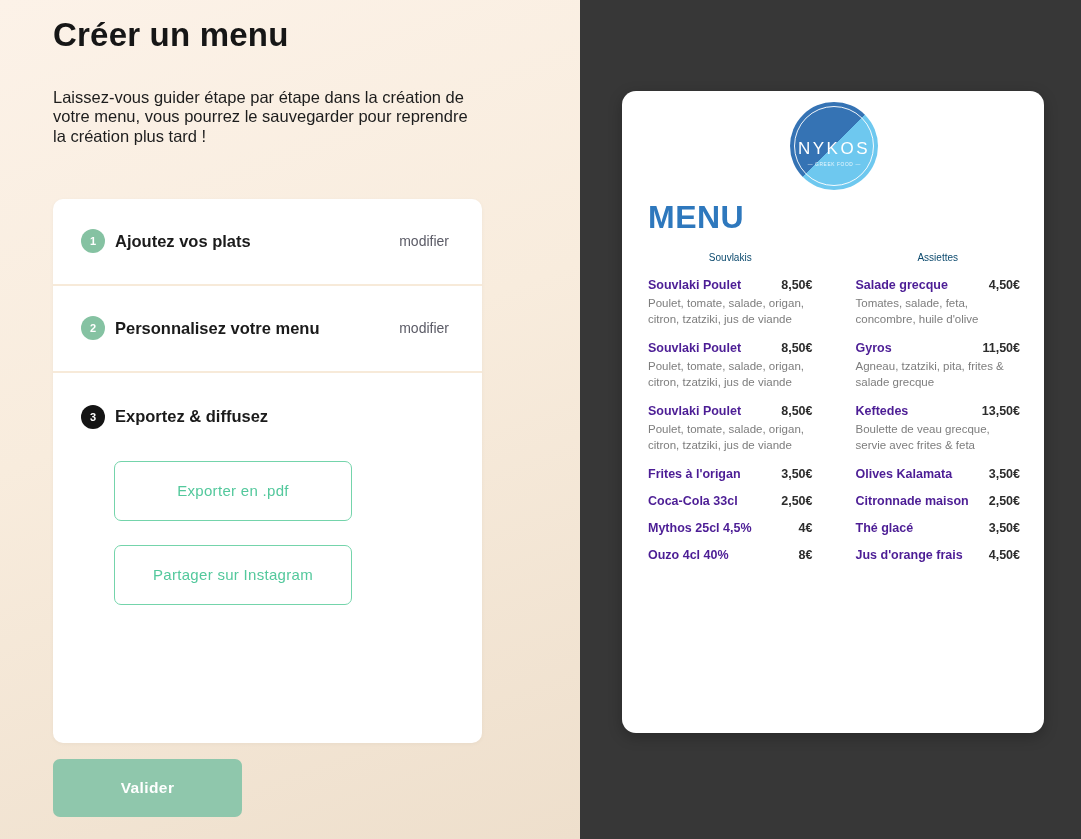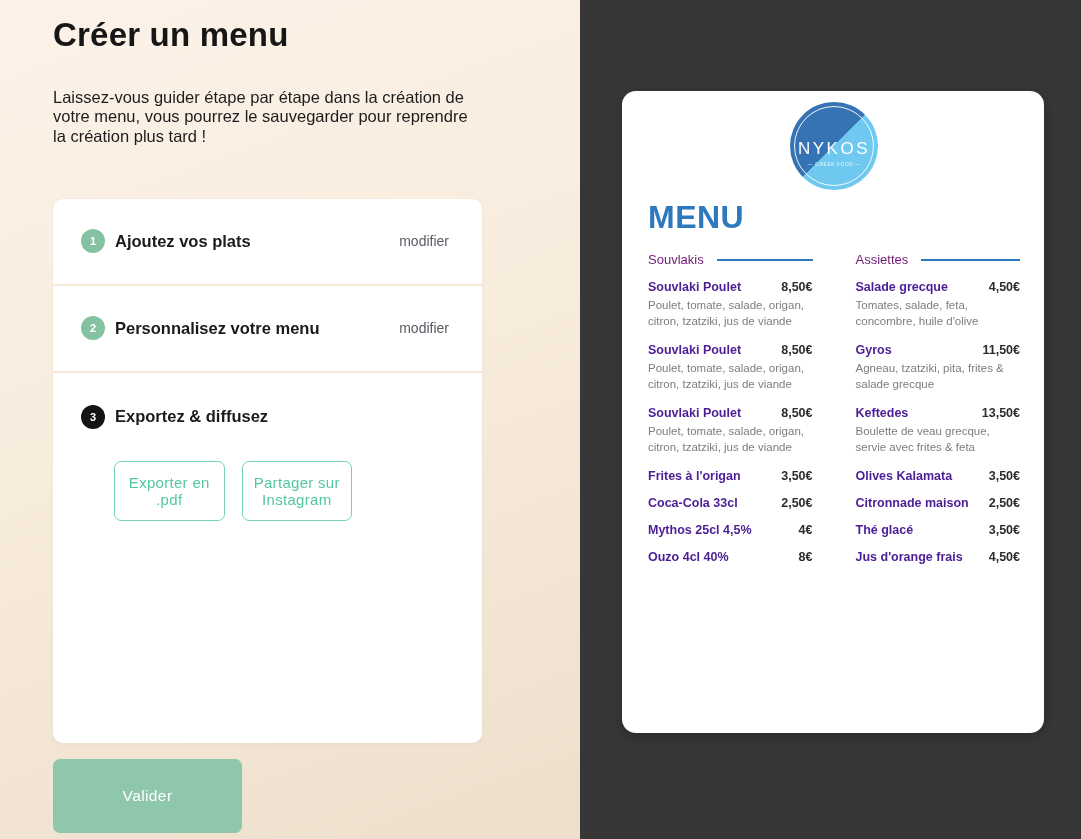--- a/index.html
+++ b/index.html
@@ -31,31 +31,31 @@
   .step-divider { height:2px; background:#f7ead9; }
   .step-circle {
     width:24px; height:24px; border-radius:50%; flex:0 0 24px;
     display:flex; align-items:center; justify-content:center;
     background:#85c2a2; color:#fff; font-size:11px; font-weight:700;
   }
   .step-circle.dark { background:#141414; }
   .step-label { margin-left:10px; font-size:16.5px; font-weight:700; color:#1b1b1b; }
   .modifier-link { margin-left:auto; font-size:14px; color:#5b5b66; cursor:pointer; }
   .step3-label-row { height:88px; display:flex; align-items:center; padding:0 33px 0 28px; }
-  .export-buttons { margin-left:61px; width:238px; display:flex; flex-direction:row; gap:17px; }
+  .export-buttons { margin-left:61px; width:238px; display:flex; flex-direction:column; gap:24px; }
   .export-btn {
     height:60px; width:238px; background:#ffffff;
     border:1.5px solid #74d4ab; border-radius:7px;
     color:#53c89c; font-size:15px; letter-spacing:.3px;
     font-family:"Liberation Sans",sans-serif; cursor:pointer;
   }
   .validate-btn {
-    display:block; margin-top:16px; width:189px; height:74px;
+    display:block; margin-top:16px; width:189px; height:58px;
     background:#8fc7ac; border:none; border-radius:7px;
-    color:#ffffff; font-size:15.5px; font-weight:400; letter-spacing:.4px;
+    color:#ffffff; font-size:15.5px; font-weight:700; letter-spacing:.4px;
     font-family:"Liberation Sans",sans-serif; cursor:pointer;
   }
 
   
   .right-panel { flex:1; background:#373737; height:839px; }
   .menu-card {
     width:422px; height:642px; margin:91px 0 0 42px;
     background:#ffffff; border-radius:14px;
     padding:11px 24px 0 26px;
     box-shadow:0 4px 14px rgba(0,0,0,.25);
@@ -71,21 +71,21 @@
     border:1.5px solid rgba(255,255,255,.92); border-radius:50%;
   }
   .logo-name { color:#fff; font-size:17px; letter-spacing:2.5px; line-height:1;margin-top:14px; }
   .logo-tagline { color:rgba(255,255,255,.85); font-size:6px; letter-spacing:.8px; margin-top:4px; transform:scale(.8); }
   .menu-title {
     margin:9px 0 0; font-size:32px; font-weight:700; color:#2e78bd; letter-spacing:.5px;
   }
   .menu-grid { display:grid; grid-template-columns:1fr 1fr; column-gap:43px; }
   .menu-section-header {
     display:flex; align-items:center;
-    color:#701a75; font-size:13px; margin:16px 0 13px;
+    color:#0c4a6e; font-size:10px; margin:16px 0 13px;flex-direction:column;
   }
   .menu-section-header .rule { flex:1; border-top:2px solid #2e78bd; margin-left:13px; }
   .menu-item { margin-bottom:14px; }
   .item-line { display:flex; justify-content:space-between; align-items:baseline; }
   .item-name  { font-size:12.5px; font-weight:700; color:#4c1d95; }
   .item-price { font-size:12.5px; font-weight:700; color:#2c2c2c; white-space:nowrap; margin-left:8px; }
   .item-desc  { margin-top:4px; font-size:11.5px; line-height:1.35; color:#7d7d7d; }
   .drink-item { margin-bottom:13px; }
 </style>
 </head>

